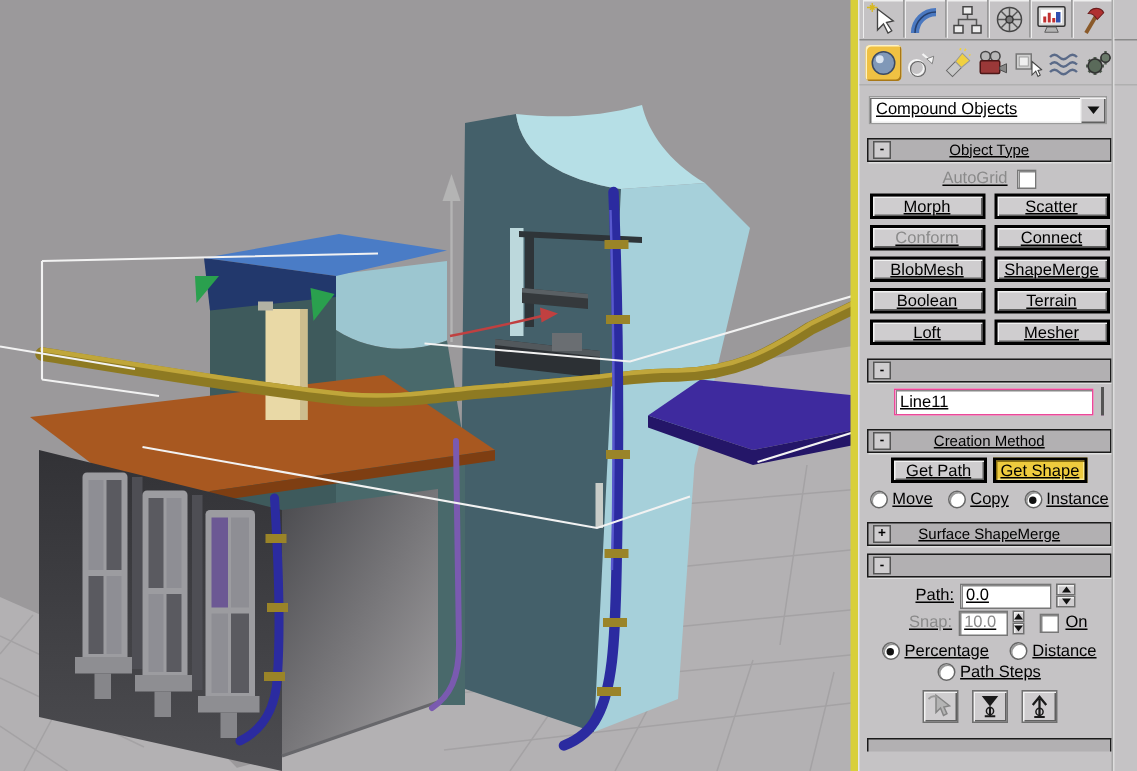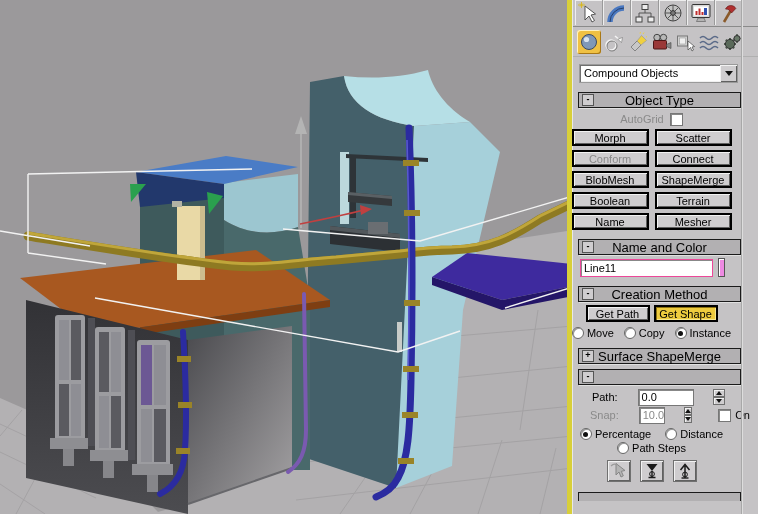--- a/index.html
+++ b/index.html
@@ -3,41 +3,41 @@
 <meta charset="utf-8">
 <style>
   html,body{margin:0;padding:0;}
   #app{position:relative;width:758px;height:514px;overflow:hidden;
        font-family:"Liberation Sans", sans-serif;font-size:11px;color:#000;
        background:var(--panel_bg,#c5c3c5);}
   
   #vp{position:absolute;left:0;top:0;width:572px;height:514px;}
   
   #panel{position:absolute;left:572px;top:0;width:186px;height:514px;
-         background:var(--panel_bg,#c5c3c5);border-left:1px solid #e8e8e8;box-sizing:border-box;}
+         background:var(--panel_bg,#c5c3c5);border-left:1px solid #e8e8e8;box-sizing:border-box;text-decoration:underline;}
   .tabs{display:flex;height:26px;border-bottom:1px solid #8a8a8a;padding-left:2px;}
   .tab{width:27px;height:25px;display:flex;align-items:center;justify-content:center;
        border-right:1px solid #9a9a9a;box-shadow:inset 1px 1px 0 #eee;}
   .cats{display:flex;height:29px;align-items:center;padding-left:4px;border-bottom:1px solid #b0b0b0;}
   .cat{width:24px;height:24px;display:flex;align-items:center;justify-content:center;border-radius:3px;}
   .cat.active{background:var(--cat_active,#f0c143);box-shadow:inset 1px 1px 0 #fff2c0, inset -1px -1px 0 #a87818;}
   .dd{margin:7px 20px 0 6px;height:19px;display:flex;background:var(--field_bg,#fff);
       box-shadow:inset 1px 1px 0 #707070, inset -1px -1px 0 #f0f0f0;border:1px solid #9a9a9a;box-sizing:border-box;}
   .ddtext{flex:1;padding:2px 0 0 4px;}
   .ddbtn{width:17px;background:var(--button_bg,#cfcdcf);display:flex;align-items:center;justify-content:center;
       box-shadow:inset 1px 1px 0 #f2f2f2, inset -1px -1px 0 #606060;}
   .darr{width:0;height:0;border-left:4px solid transparent;border-right:4px solid transparent;border-top:5px solid #111;}
   #rolls{margin-top:9px;}
   .roll{margin:0 17px 5px 5px;}
   .rhead{height:14px;background:var(--header_bg,#b2b0b2);border:1px solid #1a1a1a;
          display:flex;align-items:center;position:relative;box-shadow:1px 1px 0 #e0e0e0;}
   .rbox{position:absolute;left:3px;top:1px;width:10px;height:10px;background:var(--button_bg,#cfcdcf);
         border:1px solid #555;font-size:9px;line-height:9px;text-align:center;font-weight:bold;}
-  .rtitle{flex:1;text-align:center;font-size:13px;}
-  .rbody{padding:3px 16px 4px 0;}
+  .rtitle{flex:1;text-align:center;font-size:10px;}
+  .rbody{padding:3px 16px 4px 0;margin-left:16px;}
   .agrow{display:flex;justify-content:center;align-items:center;height:16px;gap:6px;}
   .gray{color:var(--disabled_text,#8a8a8a);}
   .cbx{width:11px;height:11px;background:#fff;border:1px solid #777;
        box-shadow:inset 1px 1px 0 #888;}
   .btngrid{display:grid;grid-template-columns:77px 77px;gap:4px 6px;justify-content:center;margin-top:2px;}
   .mxbtn{height:17px;background:var(--button_bg,#cfcdcf);border:2px solid #000000;
          box-shadow:inset 1px 1px 0 #f2f2f2, inset -1px -1px 0 #606060;
          font-family:"Liberation Sans",sans-serif;font-size:11px;padding:0;color:#000;}
   .mxbtn.disabled{color:var(--disabled_text,#8a8a8a);}
   .mxbtn.activebtn{background:var(--active_yellow,#eecb3e);
@@ -46,21 +46,21 @@
   .field{width:128px;height:16px;background:var(--field_bg,#fff);border:1px solid #ec4899;
          box-shadow:inset 1px 1px 0 #888;font-family:"Liberation Sans",sans-serif;font-size:11px;padding:0 0 0 3px;}
   .swatch{width:23px;height:17px;border:1px solid #555;box-shadow:inset 1px 1px 0 #fff;}
   .row2{display:flex;gap:4px;justify-content:center;}
   .row2 .mxbtn{width:64px;}
   .radios{display:flex;justify-content:center;gap:10px;margin-top:5px;align-items:flex-end;}
   .radio{display:flex;align-items:center;gap:3px;}
   .rdot{width:10px;height:10px;border-radius:50%;background:#fff;border:1px solid #666;
         box-shadow:inset 1px 1px 0 #999;position:relative;display:inline-block;}
   .rdot.on::after{content:"";position:absolute;left:2.5px;top:2.5px;width:5px;height:5px;border-radius:50%;background:#111;}
-  .pprow{display:flex;align-items:center;height:18px;padding-left:12px;gap:18px;}
+  .pprow{display:flex;align-items:center;height:18px;padding-left:12px;gap:2px;}
   .plabel{width:30px;text-align:right;margin-right:2px;}
   .numfield{width:56px;height:14px;background:var(--field_bg,#fff);border:1px solid #777;
         box-shadow:inset 1px 1px 0 #888;padding:1px 0 0 3px;}
   .numfield.gray{color:var(--disabled_text,#8a8a8a);}
   .spinner{width:13px;height:16px;display:flex;flex-direction:column;margin-left:1px;}
   .sp{flex:1;background:var(--button_bg,#cfcdcf);border:1px solid #707070;
       box-shadow:inset 1px 1px 0 #f2f2f2;display:flex;align-items:center;justify-content:center;}
   .tup{width:0;height:0;border-left:3px solid transparent;border-right:3px solid transparent;border-bottom:4px solid #111;}
   .tdn{width:0;height:0;border-left:3px solid transparent;border-right:3px solid transparent;border-top:4px solid #111;}
   .onbox{display:flex;align-items:center;gap:4px;margin-left:8px;}
@@ -346,30 +346,29 @@
           </div>
           <div class="btngrid">
             <button class="mxbtn">Morph</button>
             <button class="mxbtn">Scatter</button>
             <button class="mxbtn disabled">Conform</button>
             <button class="mxbtn">Connect</button>
             <button class="mxbtn">BlobMesh</button>
             <button class="mxbtn">ShapeMerge</button>
             <button class="mxbtn">Boolean</button>
             <button class="mxbtn">Terrain</button>
-            <button class="mxbtn">Name</button>
+            <button class="mxbtn">Loft</button>
             <button class="mxbtn">Mesher</button>
           </div>
         </div>
       </div>
 
       <div class="roll">
         <div class="rhead">
           <span class="rbox">-</span>
-          <span class="rtitle">Name and Color</span>
         </div>
         <div class="rbody">
           <div class="ncrow">
             <input class="field" value="Line11" style="">
             <span class="swatch" style="background: rgb(238, 138, 226);"></span>
           </div>
         </div>
       </div>
 
       <div class="roll">

